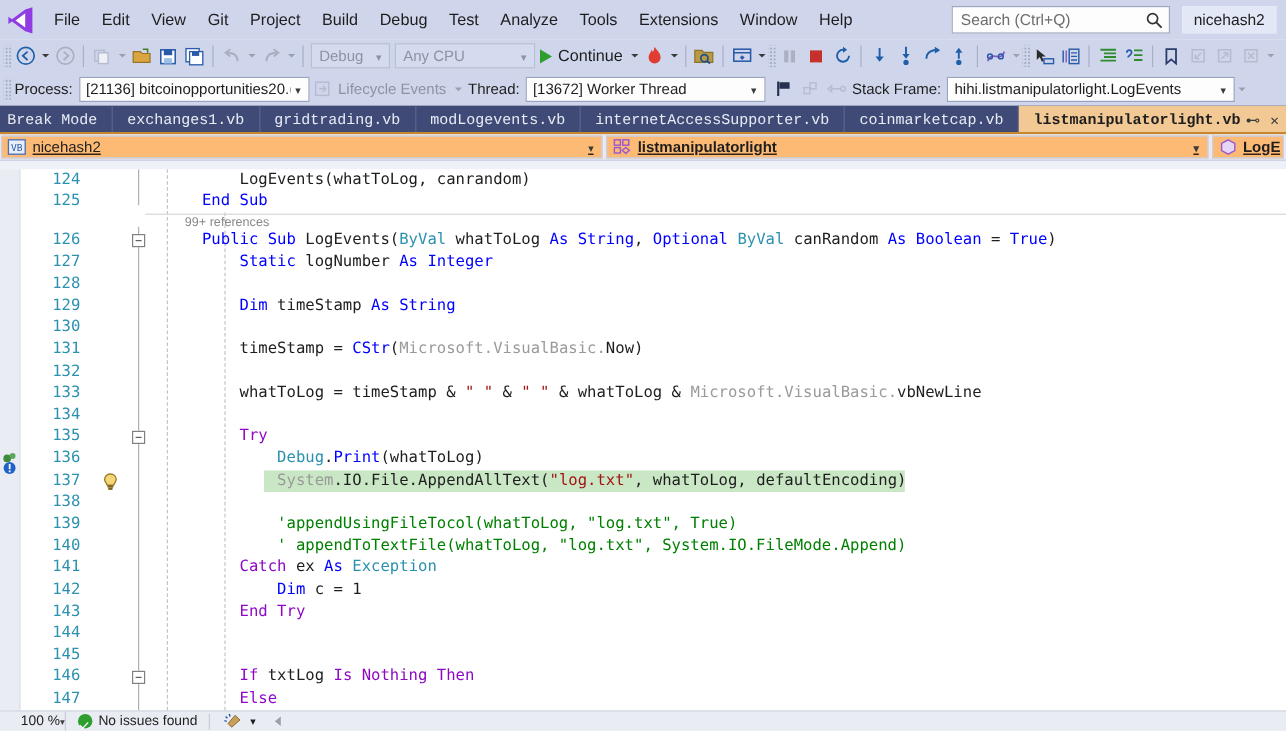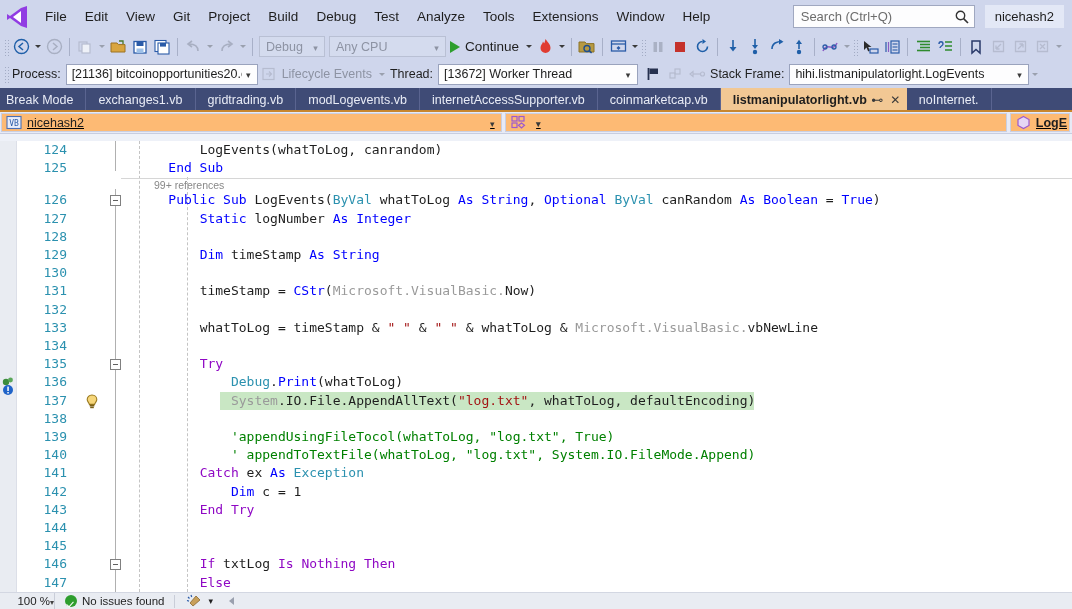--- a/index.html
+++ b/index.html
@@ -87,20 +87,21 @@
 
   
   .tabbar {
     height: 22px; background: #3f4b76; display: flex; align-items: stretch;
     font-size: 12.5px; overflow: hidden;
   }
   .tab {
     display: flex; align-items: center; padding: 12px 12px; color: #e9ecf6;
     border-right: 1px solid #5a6punk; white-space: nowrap;
     border-right: 1px solid #5a6490;
+    font-family: Liberation Mono, monospace;
   }
   .tab.first { padding-left: 6px; }
   .tab.active {
     background: #f2c894; color: #1e1e1e; font-weight: bold;
     padding-right: 4px; border-right: none;
   }
   .tab.active .pin, .tab.active .cls {
     width: 15px; text-align: center; font-weight: normal; color:#3a3a3a;
     font-size: 12px; margin-left: 3px;
   }
@@ -538,20 +539,21 @@
   </span>
   <span class="navsel nv2">
     <span class="navicon">
       <svg width="17" height="15" viewBox="0 0 17 15">
           <rect x="2" y="1.5" width="5" height="4.5" fill="none" stroke="#9b59d0" stroke-width="1.2"></rect>
           <rect x="9" y="1.5" width="5" height="4.5" fill="none" stroke="#9b59d0" stroke-width="1.2"></rect>
           <rect x="2" y="8" width="5" height="4.5" fill="none" stroke="#9b59d0" stroke-width="1.2"></rect>
           <path d="M11.5 8 l3 2.2 l-3 2.8 l-3 -2.8 Z" fill="none" stroke="#9b59d0" stroke-width="1.2"></path>
         </svg>
     </span>
+    <span class="t">listmanipulatorlight</span>
     <span class="cv"></span>
   </span>
   <span class="navsel nv3">
     <span class="navicon">
       <svg width="17" height="15" viewBox="0 0 17 15">
           <path d="M8.5 1.5 L14 4.5 L14 10.5 L8.5 13.5 L3 10.5 L3 4.5 Z" fill="#e6d6f5" stroke="#9b59d0" stroke-width="1.2"></path>
         </svg>
     </span>
     <span class="t">LogE</span>
   </span>

